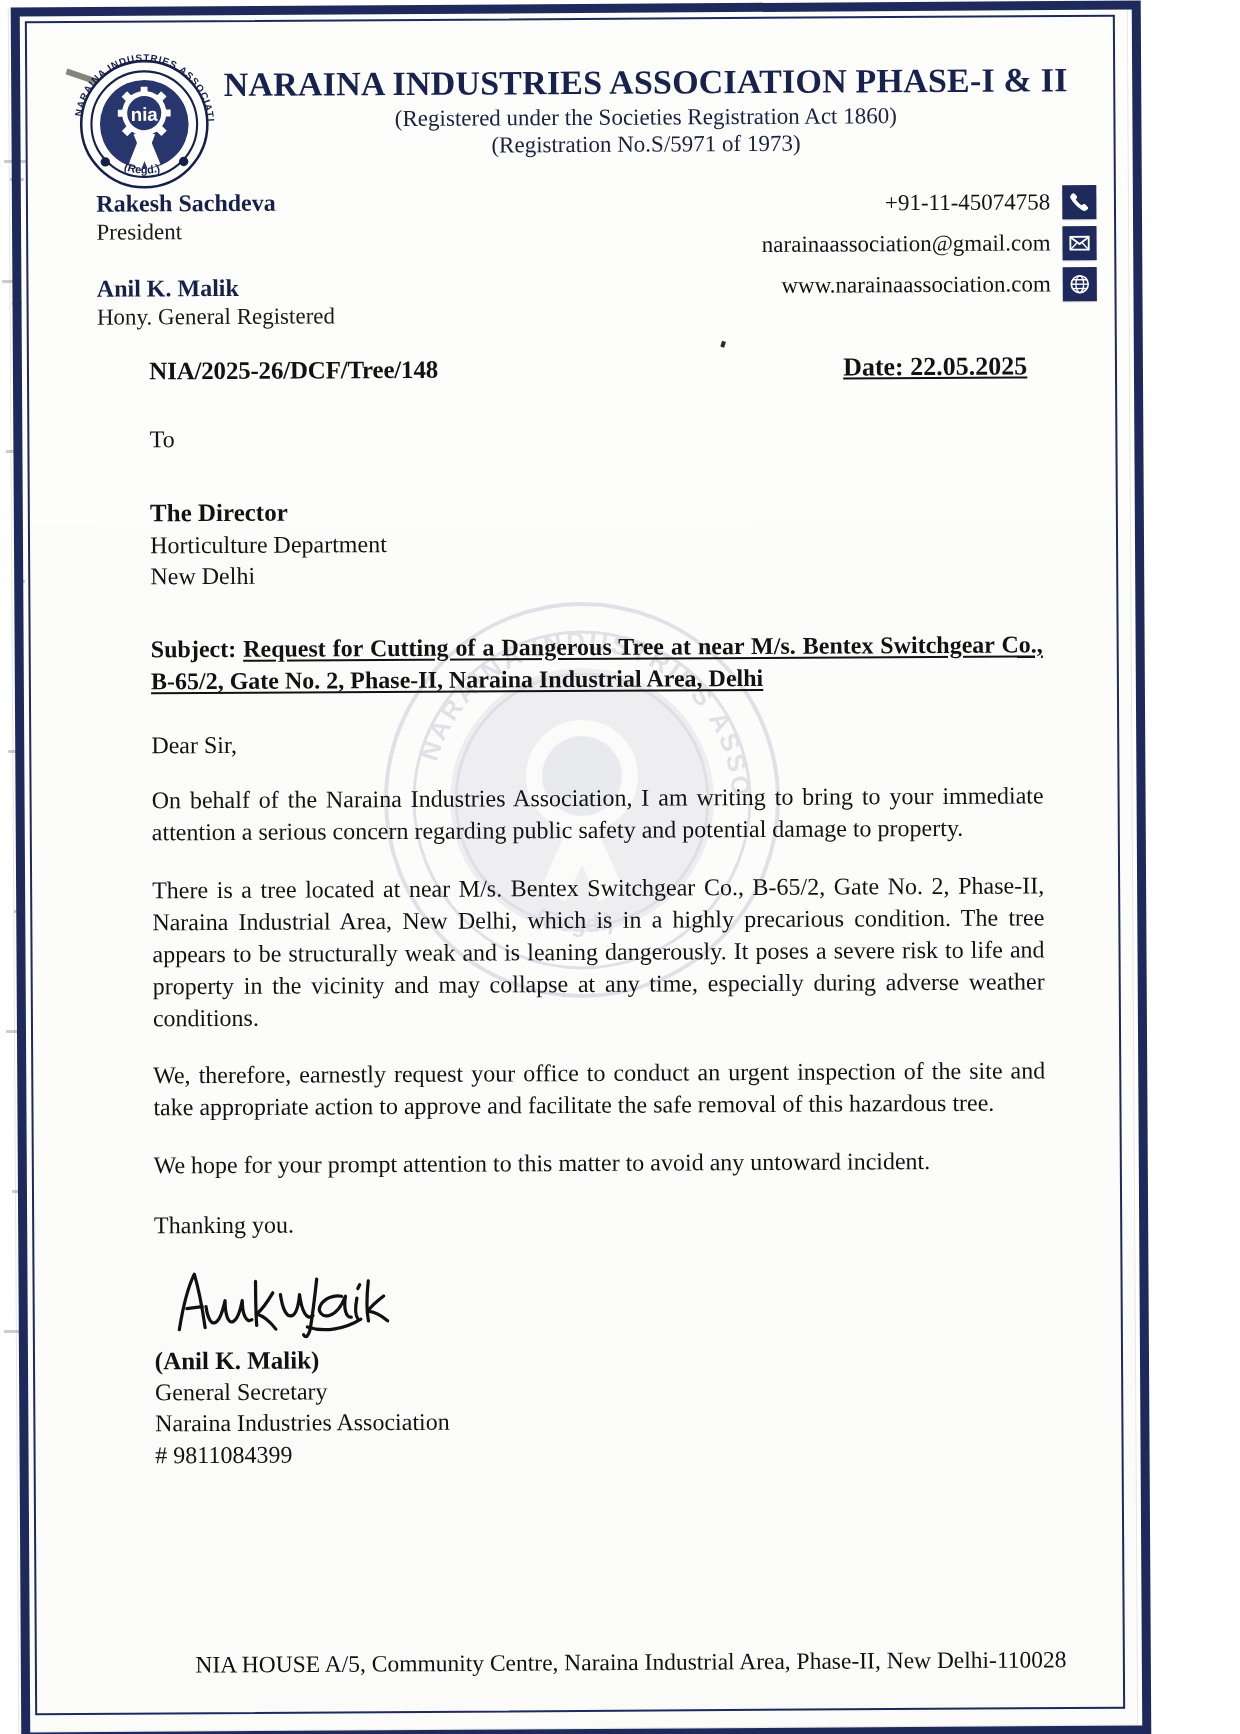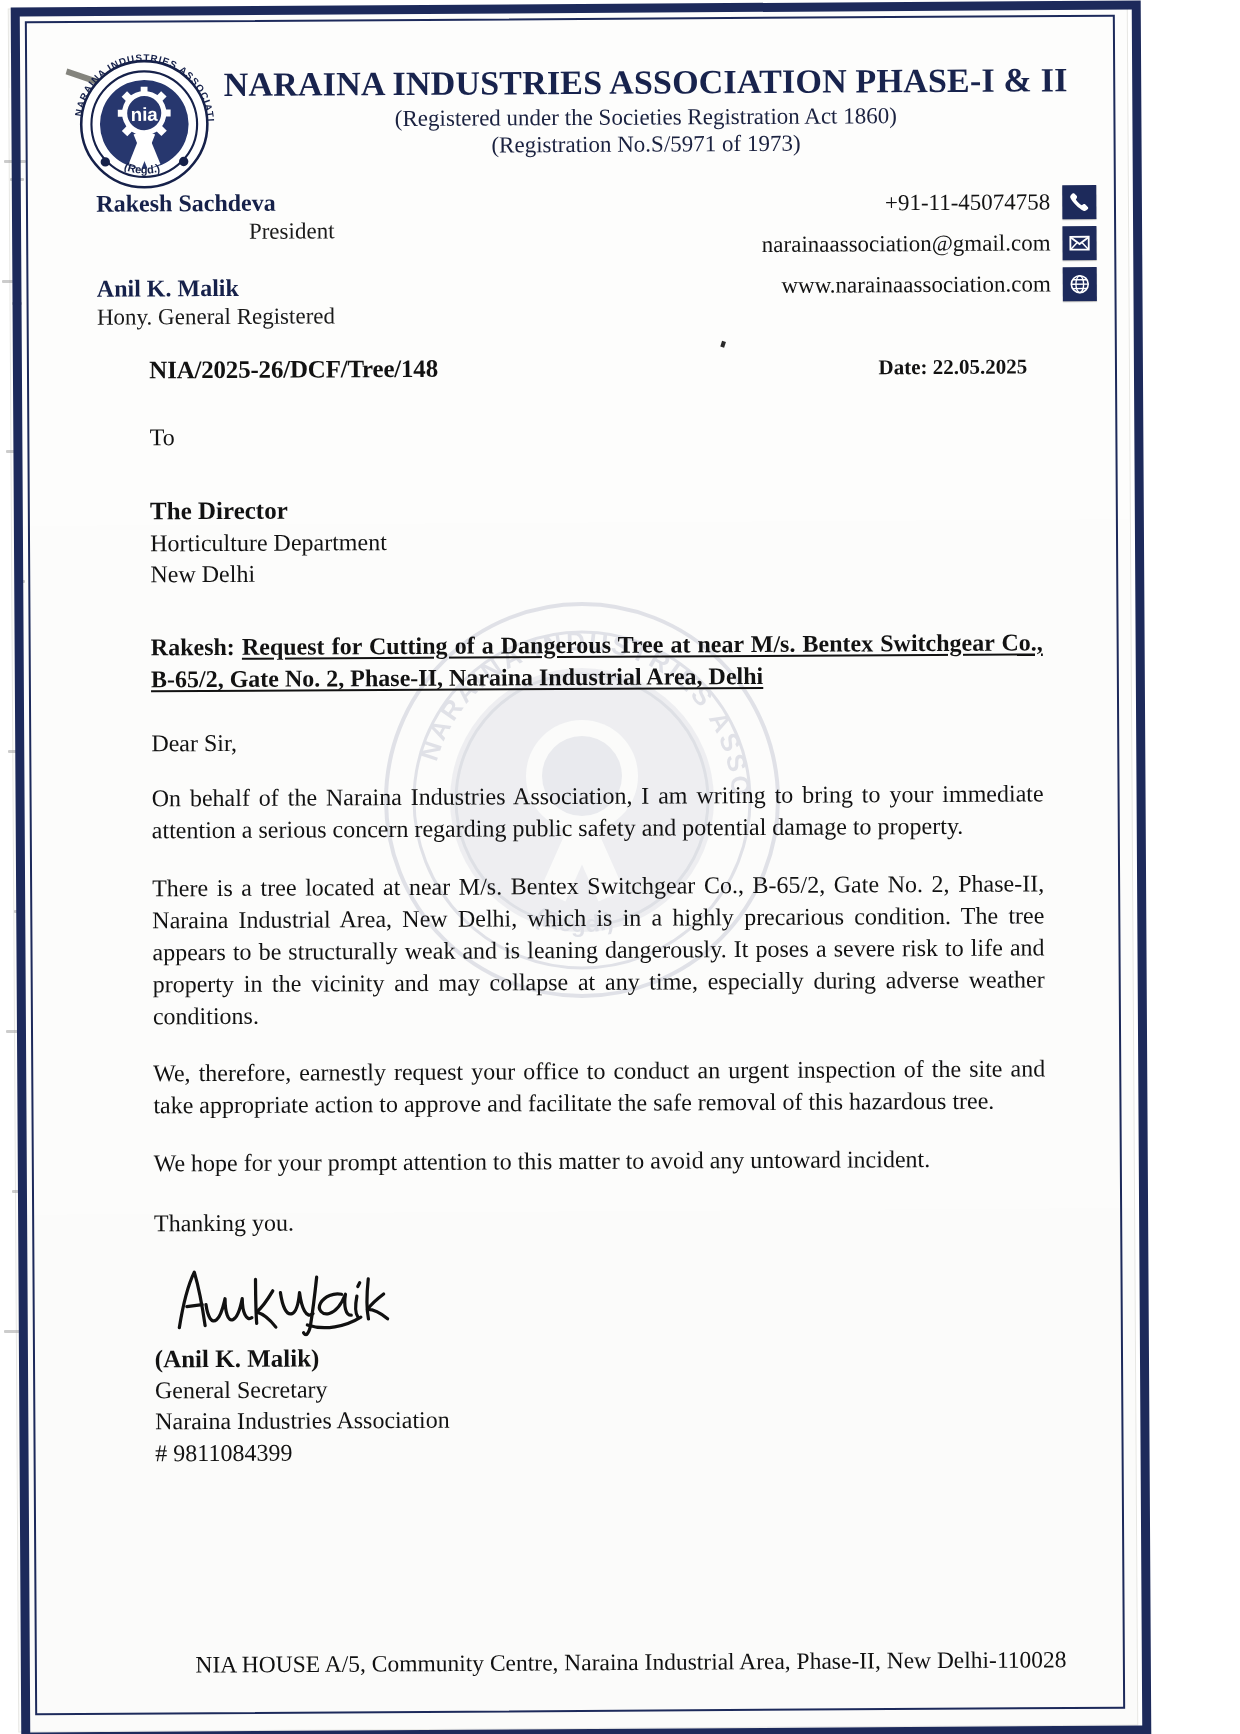--- a/index.html
+++ b/index.html
@@ -125,21 +125,20 @@
   .off-name {
     font-weight: bold;
     font-size: 24px;
     color: #16214a;
     line-height: 1.16;
   }
   .off-role {
     font-size: 23px;
     color: #1a1a1a;
     line-height: 1.2;
-    text-align: right;
   }
   .officers .gap { height: 30px; }
 
   .contacts {
     position: absolute;
     right: 10px;
     top: 8px;
     display: flex;
     flex-direction: column;
     gap: 7px;
@@ -179,22 +178,23 @@
     align-items: baseline;
     margin-top: 22px;
   }
   .ref {
     font-weight: bold;
     font-size: 25px;
     letter-spacing: -.2px;
   }
   .date {
     font-weight: bold;
-    font-size: 21px;
+    font-size: 26px;
     margin-right: 14px;
+    text-decoration: underline;
   }
   .stray-dot {
     position: absolute;
     left: 572px; top: -12px;
     width: 4px; height: 6px;
     background: #2a2a2a;
     transform: rotate(18deg);
   }
 
   .to { font-size: 24px; margin-top: 40px; }
@@ -431,21 +431,21 @@
 
       <div class="to">To</div>
 
       <div class="addressee">
         <div class="addr-strong">The Director</div>
         <div class="addr-line">Horticulture Department</div>
         <div class="addr-line">New Delhi</div>
       </div>
 
       <div class="subject">
-        <span class="slabel">Rakesh:</span>
+        <span class="slabel">Subject:</span>
         <span class="sbody">Request for Cutting of a Dangerous Tree at near M/s. Bentex Switchgear Co., B-65/2, Gate No. 2, Phase-II, Naraina Industrial Area, Delhi</span>
       </div>
 
       <div class="salutation">Dear Sir,</div>
 
       <div class="para">On behalf of the Naraina Industries Association, I am writing to bring to your immediate attention a serious concern regarding public safety and potential damage to property.</div>
       <div class="para">There is a tree located at near M/s. Bentex Switchgear Co., B-65/2, Gate No. 2, Phase-II, Naraina Industrial Area, New Delhi, which is in a highly precarious condition. The tree appears to be structurally weak and is leaning dangerously. It poses a severe risk to life and property in the vicinity and may collapse at any time, especially during adverse weather conditions.</div>
       <div class="para">We, therefore, earnestly request your office to conduct an urgent inspection of the site and take appropriate action to approve and facilitate the safe removal of this hazardous tree.</div>
       <div class="para">We hope for your prompt attention to this matter to avoid any untoward incident.</div>
 

